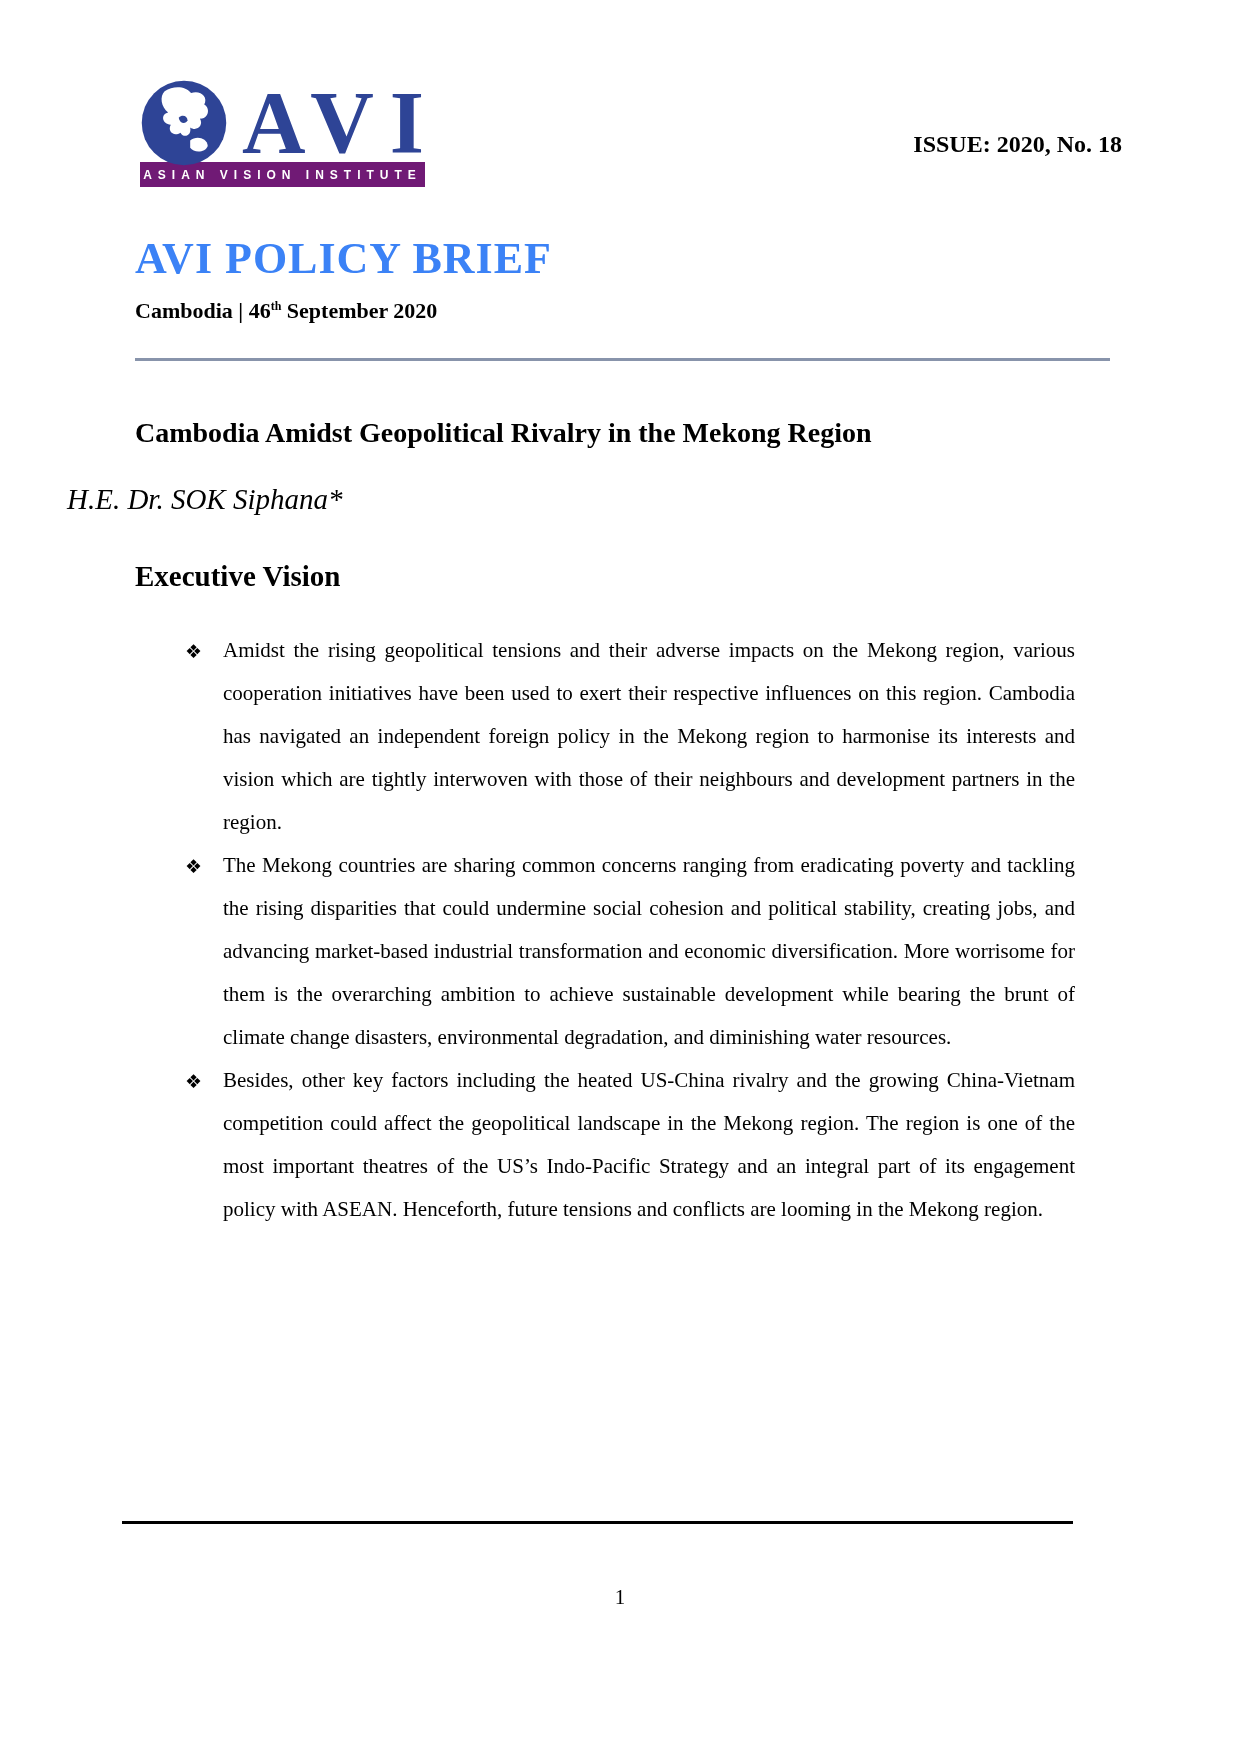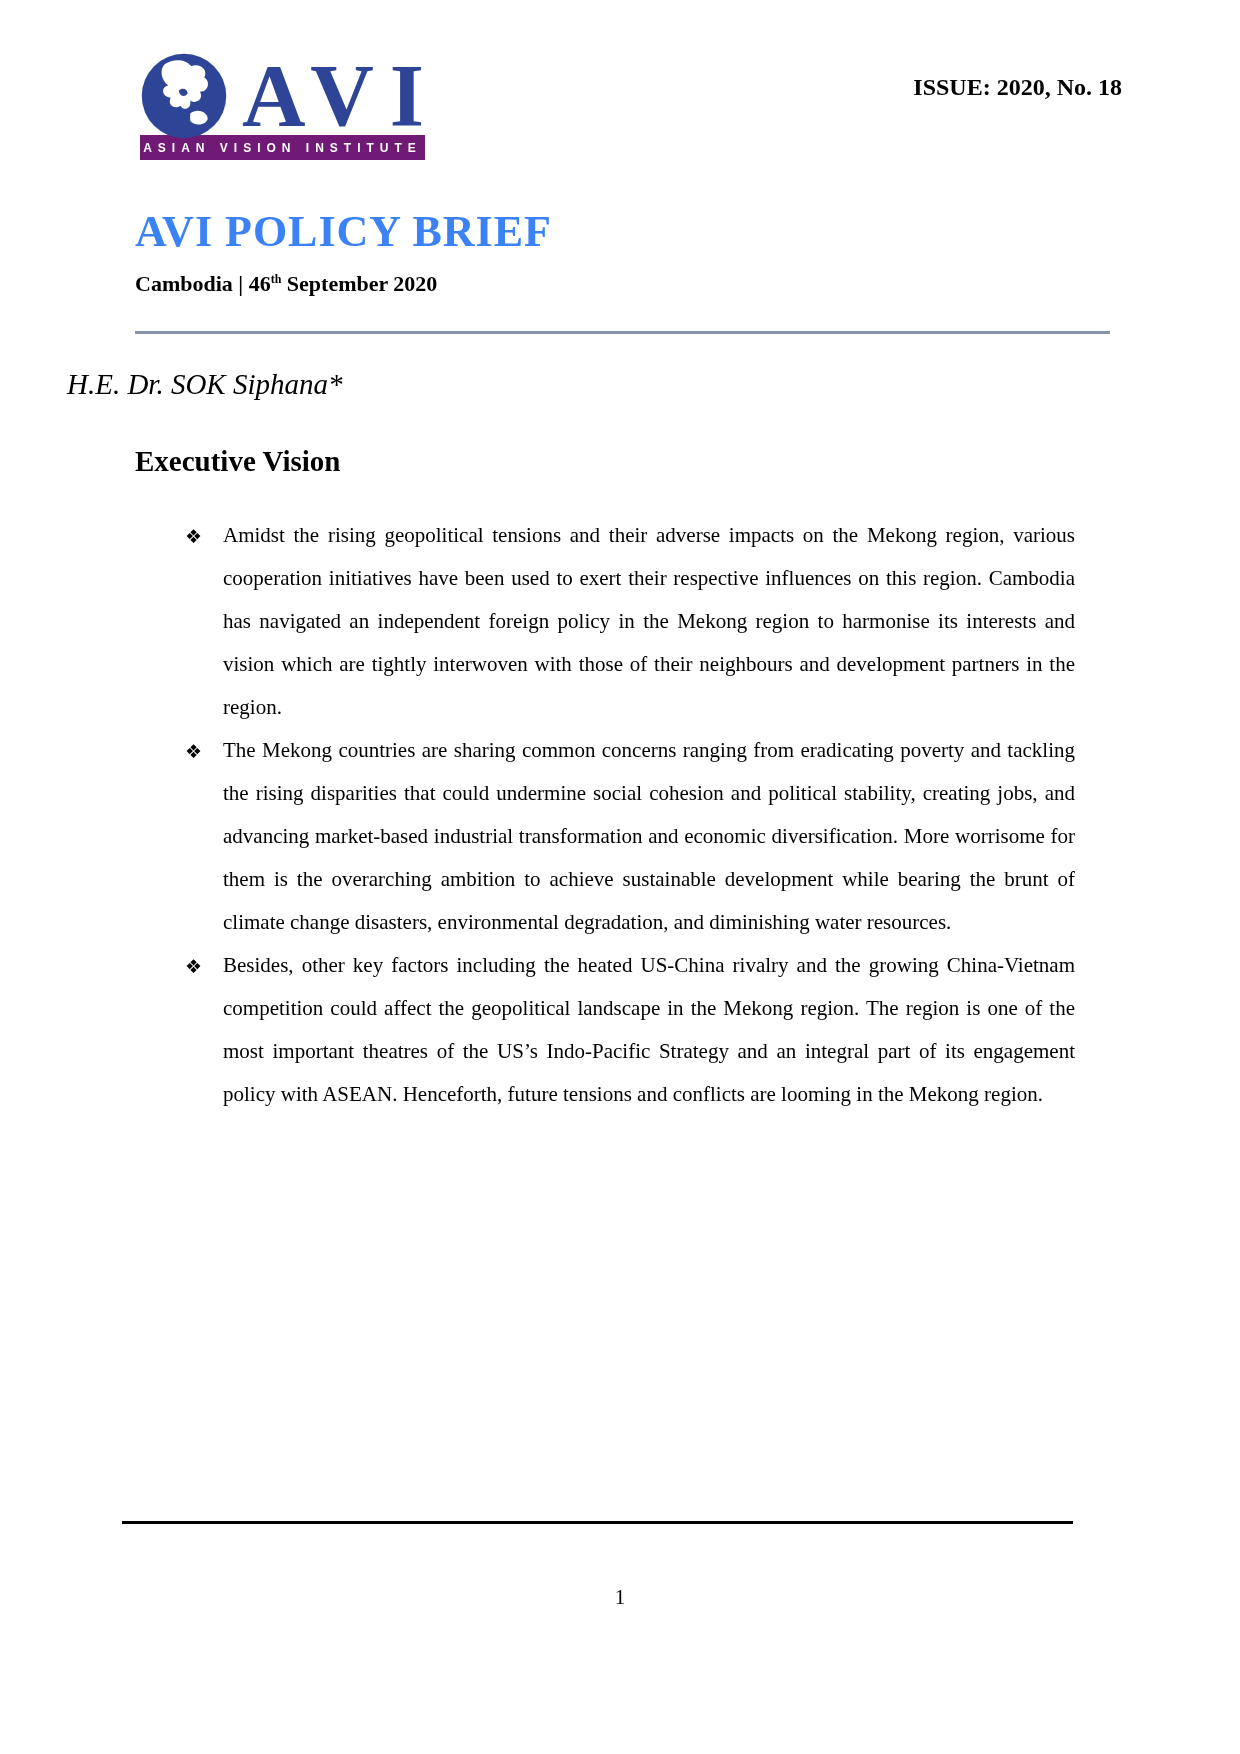--- a/index.html
+++ b/index.html
@@ -12,22 +12,22 @@
     background: #ffffff;
     font-family: "Liberation Serif", "DejaVu Serif", serif;
     color: #000000;
     overflow: hidden;
   }
 
   
   .header {
     display: flex;
     justify-content: space-between;
-    align-items: flex-start;
-    margin: 52px 118px 0 140px;
+    align-items: center;
+    margin: 79px 118px 0 140px;
     gap: 32px;
   }
   .logo { width: 290px; }
   .logo-top { display: flex; align-items: flex-start; }
   .logo-globe { width: 88px; height: 88px; flex: 0 0 auto; }
   .logo-acronym {
     font-family: "Liberation Serif", serif;
     font-weight: bold;
     color: #2e4496;
     font-size: 88px;
@@ -156,20 +156,21 @@
     </div>
     <div class="issue">ISSUE: 2020, No. 18</div>
   </div>
 
   <h1 class="masthead-title">AVI POLICY BRIEF</h1>
 
   <div class="dateline"><span>Cambodia | 46</span><sup>th</sup><span> September 2020</span></div>
 
   <hr class="divider">
 
+  <h2 class="article-title">Cambodia Amidst Geopolitical Rivalry in the Mekong Region</h2>
 
   <div class="author">H.E. Dr. SOK Siphana*</div>
 
   <h3 class="section-heading">Executive Vision</h3>
 
   <ul class="summary-list">
     <li>
       <span class="bullet-glyph">❖</span>
       <span>Amidst the rising geopolitical tensions and their adverse impacts on the Mekong region, various cooperation initiatives have been used to exert their respective influences on this region. Cambodia has navigated an independent foreign policy in the Mekong region to harmonise its interests and vision which are tightly interwoven with those of their neighbours and development partners in the region.</span>
     </li>

